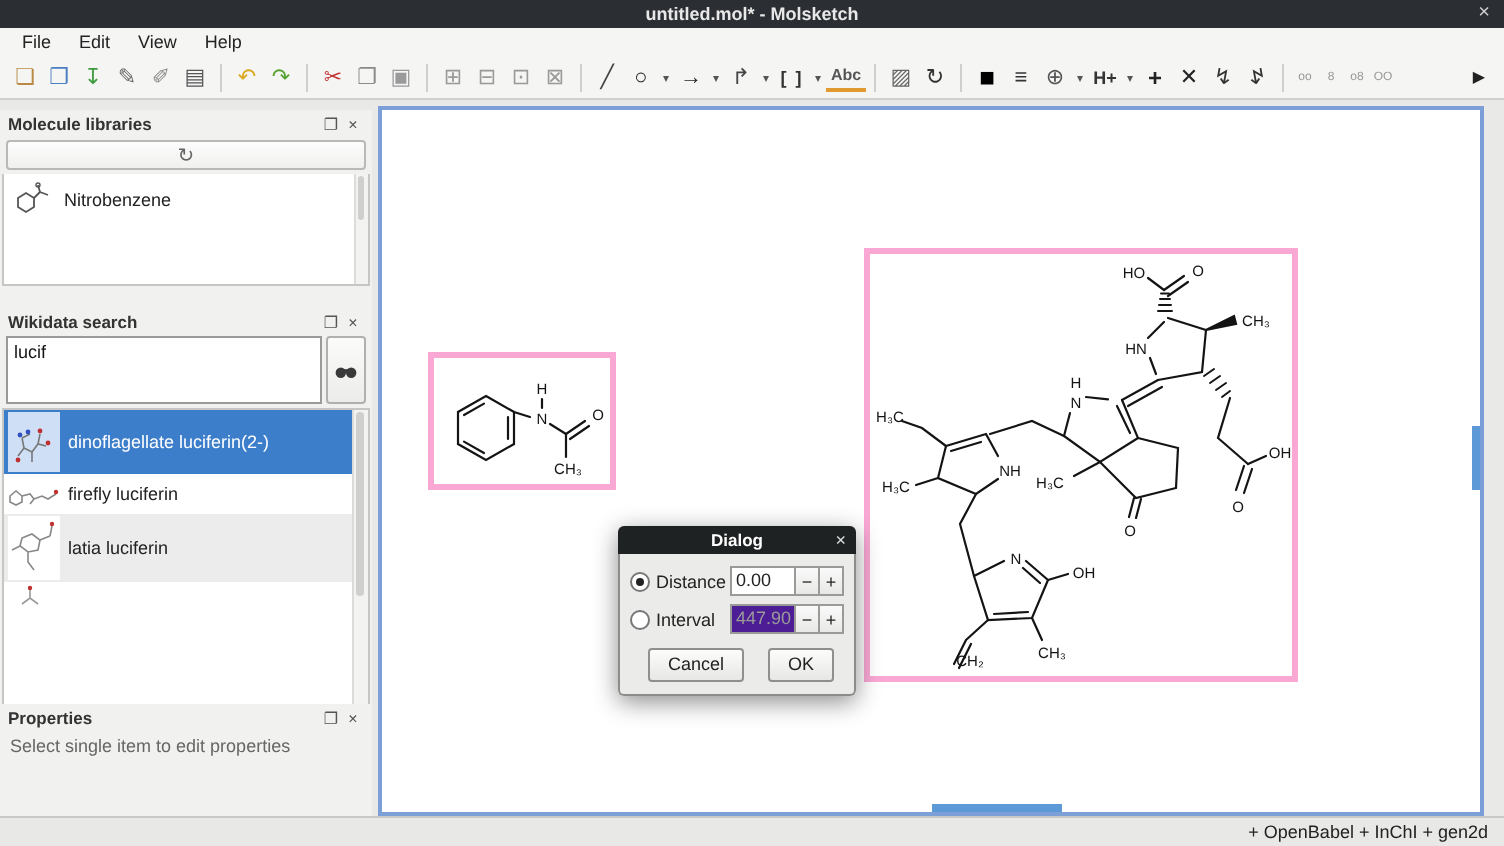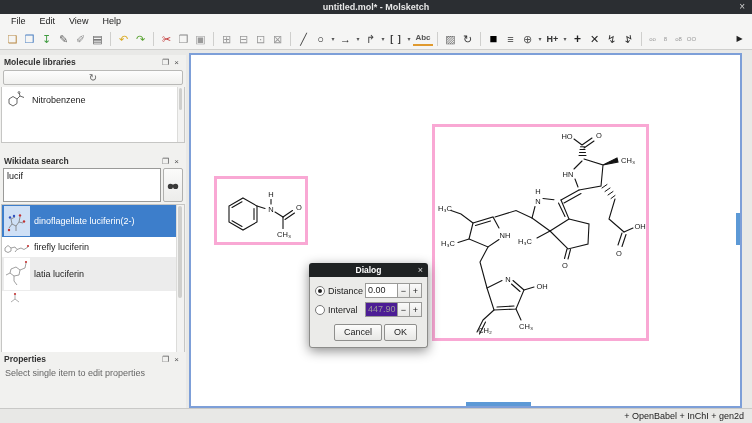--- a/index.html
+++ b/index.html
@@ -86,21 +86,21 @@
   .dbody{background:#ebebe9;border:1px solid #8c8c8a;border-top:none;padding:6px 5px 6px;border-radius:0 0 3px 3px;}
   .drow{display:flex;align-items:center;margin-bottom:4px;gap:3px;}
   .radio{width:8px;height:8px;border:1px solid #777;border-radius:50%;background:#fff;position:relative;flex:0 0 auto;}
   .radio.on::after{content:"";position:absolute;left:2px;top:2px;width:4px;height:4px;border-radius:50%;background:#222;}
   .dlabel{width:34px;}
   .spin{display:flex;}
   .sval{width:27px;height:13px;background:#fff;border:1px solid #9a9a98;padding:0 2px;line-height:13px;}
   .sval.dis{color:#9a9a98;background:#4c1d95;}
   .sbtn2{width:13px;height:15px;border:1px solid #9a9a98;background:linear-gradient(#fafafa,#e8e8e6);
          text-align:center;line-height:14px;margin-left:-1px;box-sizing:border-box;}
-  .dfoot{display:flex;justify-content:flex-end;gap:2px;padding:3px 5px 0;}
+  .dfoot{display:flex;justify-content:flex-end;gap:12px;padding:3px 5px 0;}
   .dbtn{height:15px;border:1px solid #8f8f8d;background:linear-gradient(#fcfcfb,#e7e7e5);
         border-radius:2px;padding:0 9px;line-height:14px;}
   
   .statusbar{position:absolute;left:0;top:408px;width:752px;height:15px;background:#e8e8e6;
              border-top:1px solid #c9c9c7;display:flex;align-items:center;justify-content:flex-end;
              padding-right:8px;box-sizing:border-box;}
   svg text{font-family:"Liberation Sans",sans-serif;}
 </style>
 </head>
 <body>

